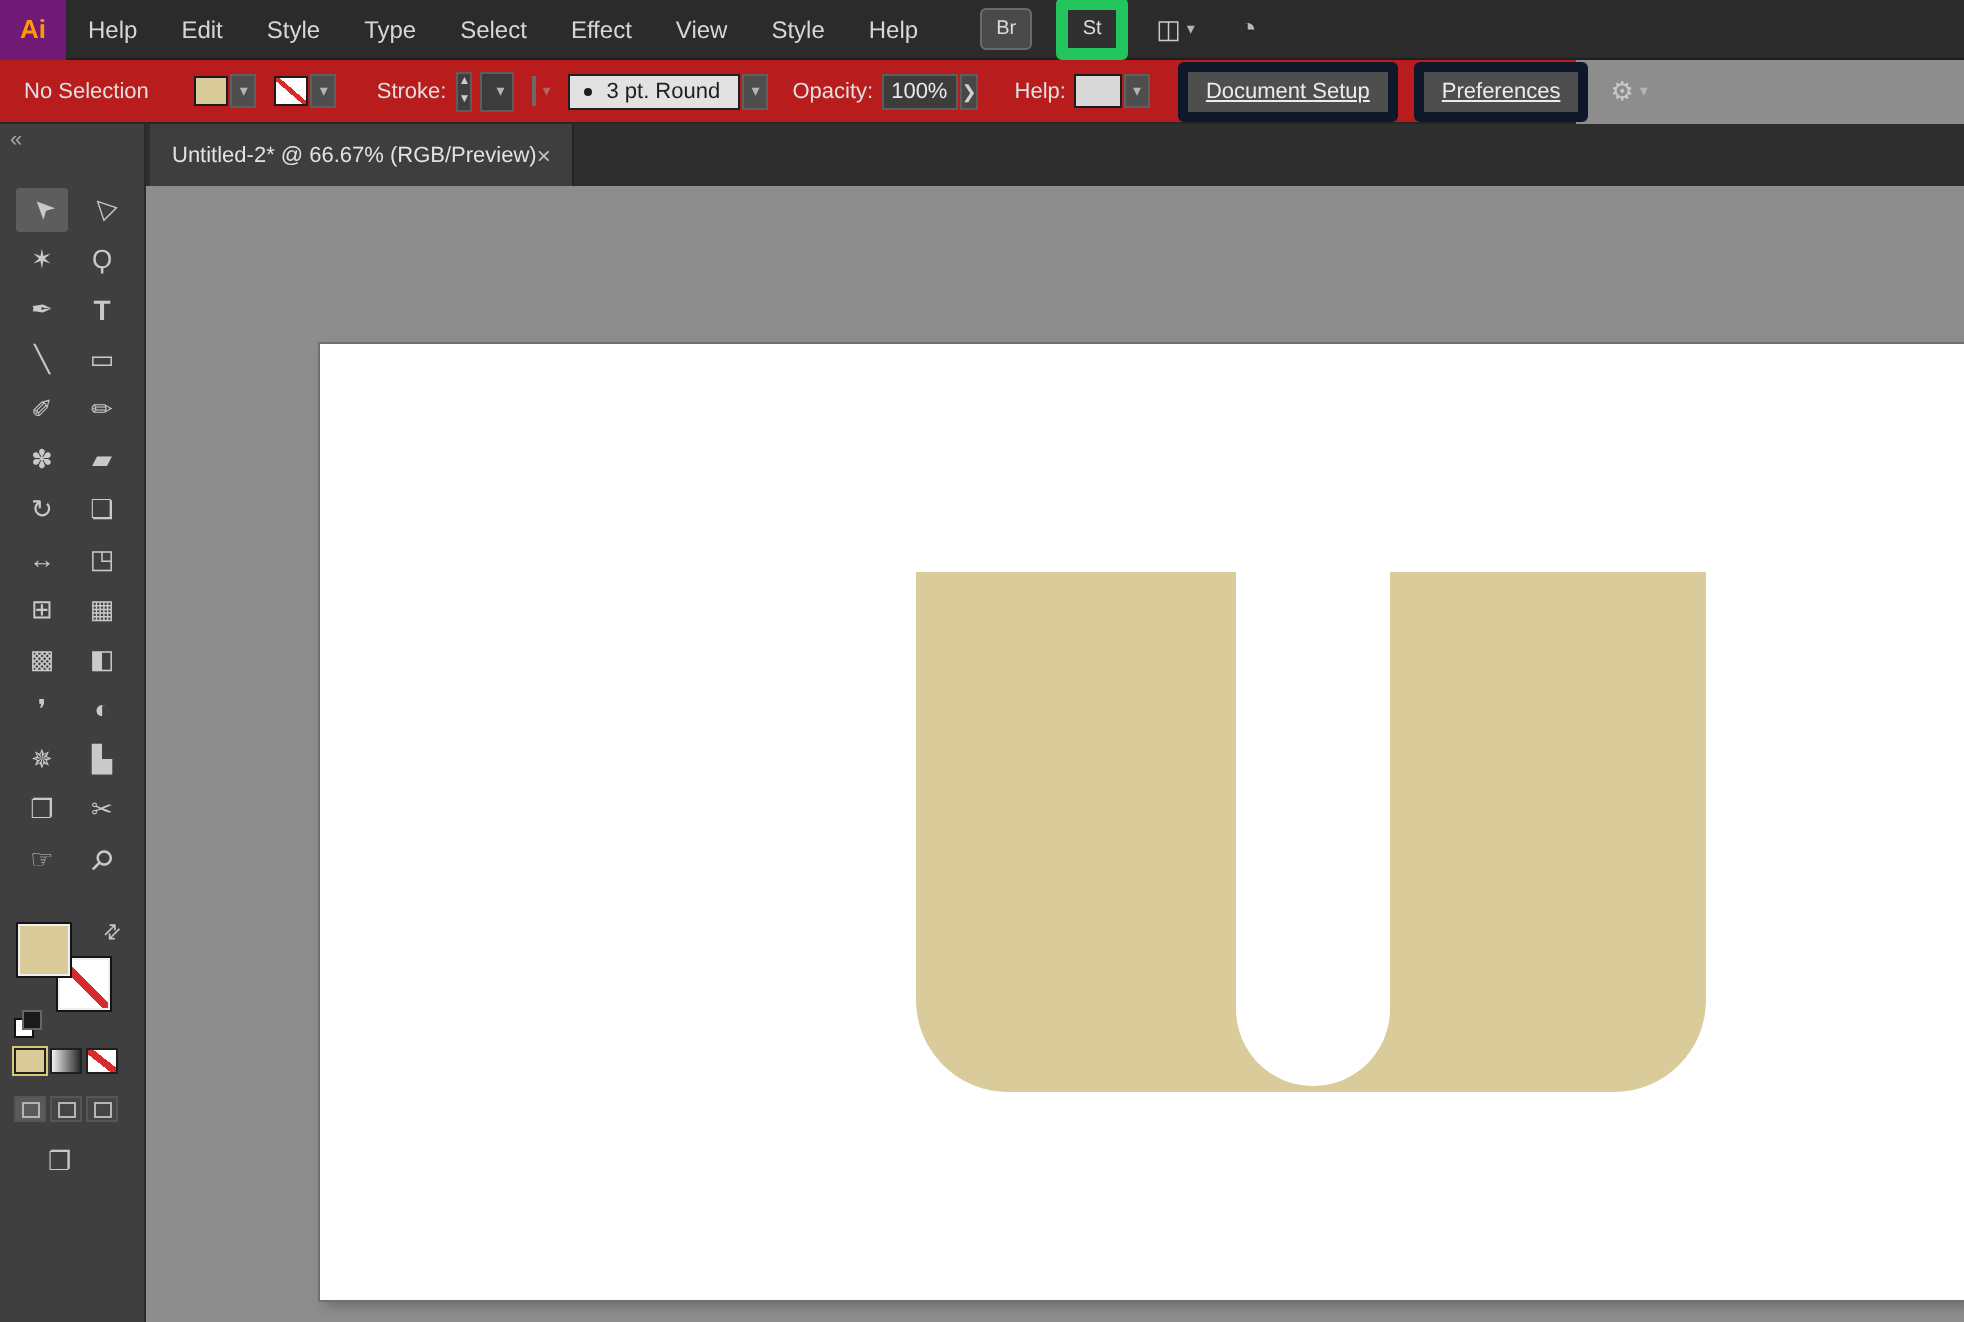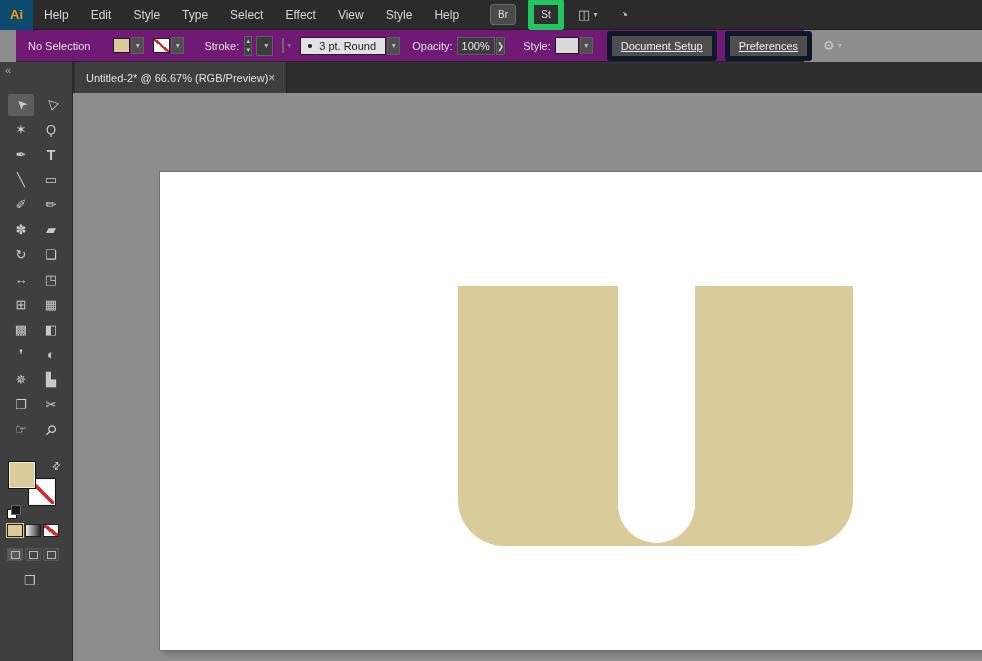--- a/index.html
+++ b/index.html
@@ -1,33 +1,33 @@
 <!DOCTYPE html>
 <html><head>
 <meta charset="utf-8">
 <style>
   html,body{margin:0;padding:0;}
   body{font-family:"Liberation Sans", sans-serif; background:#222;}
   #app{position:relative;width:982px;height:661px;overflow:hidden;background:#8d8d8d;}
 
   
   #menubar{position:absolute;left:0;top:0;width:982px;height:30px;background:#2b2b2b;display:flex;align-items:center;border-bottom:1px solid #1e1e1e;box-sizing:border-box;}
-  .logo{width:33px;height:30px;background:#0c4a6e;color:#ff9a00;font-weight:bold;font-size:13px;display:flex;align-items:center;justify-content:center;}
+  .logo{width:33px;height:30px;background:#701a75;color:#ff9a00;font-weight:bold;font-size:13px;display:flex;align-items:center;justify-content:center;}
   #menu-items{display:flex;align-items:center;height:100%;}
   .menu-item{padding:0 11px;font-size:12px;color:#d6d6d6;height:100%;display:flex;align-items:center;cursor:default;}
   .app-btn{margin-left:12px;width:24px;height:19px;border-radius:3px;font-size:10px;display:flex;align-items:center;justify-content:center;color:#ddd;}
   .br{background:#4a4a4a;border:1px solid #6a6a6a;margin-left:20px;}
   .st{background:#303030;border:6px solid #22c55e;}
   .ws-group{display:flex;align-items:center;margin-left:14px;color:#c9c9c9;}
   .ws-glyph{font-size:13px;}
   .caret{font-size:8px;color:#b5b5b5;margin-left:3px;}
   .sync{margin-left:22px;color:#b9b9b9;font-size:15px;}
 
   
-  #controlbar{position:absolute;left:0;top:30px;width:788px;height:32px;background:#701a75;border-bottom:1px solid #262626;display:flex;align-items:center;box-sizing:border-box;font-size:11px;color:#e0e0e0;margin-left:16px;}
+  #controlbar{position:absolute;left:0;top:30px;width:788px;height:32px;background:#b91c1c;border-bottom:1px solid #262626;display:flex;align-items:center;box-sizing:border-box;font-size:11px;color:#e0e0e0;}
   .cb-label{white-space:nowrap;}
   .vsep{width:1px;height:22px;background:#5a5a5a;margin-left:12px;}
   .combo{display:flex;align-items:center;}
   .swatch{width:17px;height:15px;border:1px solid #1c1c1c;box-sizing:border-box;}
   .none-swatch{background:linear-gradient(to top right,#fff 44%,#d92b2b 44%,#d92b2b 56%,#fff 56%);}
   .drop-btn{width:13px;height:17px;background:#4e4e4e;border:1px solid #5f5f5f;display:flex;align-items:center;justify-content:center;margin-left:1px;box-sizing:border-box;}
   .drop-btn .caret{margin:0;}
   .stepper{width:13px;height:20px;display:flex;flex-direction:column;border:1px solid #5d5d5d;box-sizing:border-box;background:#3f3f3f;}
   .stepper span{flex:1;display:flex;align-items:center;justify-content:center;font-size:6px;color:#cbcbcb;}
   .field{background:#3c3c3c;border:1px solid #5d5d5d;height:20px;box-sizing:border-box;display:flex;align-items:center;padding:0 4px;color:#e8e8e8;}
@@ -146,21 +146,21 @@
           <span class="caret" data-name="chevron-down-icon">▾</span>
         </div>
     </div>
     <span class="cb-label" style="margin-left:12px;" data-name="opacity-label">Opacity:</span>
     <div class="field opacity-field" style="margin-left:4px;height:18px;" data-name="opacity-input">
       <span data-name="opacity-value">100%</span>
     </div>
     <div class="flyout" data-name="opacity-flyout-button">
         <span data-name="chevron-right-icon">❯</span>
       </div>
-    <span class="cb-label" style="margin-left:18px;" data-name="style-label">Style:</span>
+    <span class="cb-label" style="margin-left:18px;" data-name="style-label">Help:</span>
     <div class="combo" style="margin-left:4px;" data-name="style-combo">
       <div class="style-swatch" data-name="style-swatch"></div>
       <div class="drop-btn" data-name="style-dropdown">
           <span class="caret" data-name="chevron-down-icon">▾</span>
         </div>
     </div>
     <div class="cb-button" style="margin-left:14px;" data-name="document-setup-button">Document Setup</div>
     <div class="cb-button" style="margin-left:8px;" data-name="preferences-button">Preferences</div>
     <div class="ws-group" style="margin-left:11px;" data-name="control-tools-group">
       <span class="cb-icon" data-name="tool-options-icon">⚙</span>

